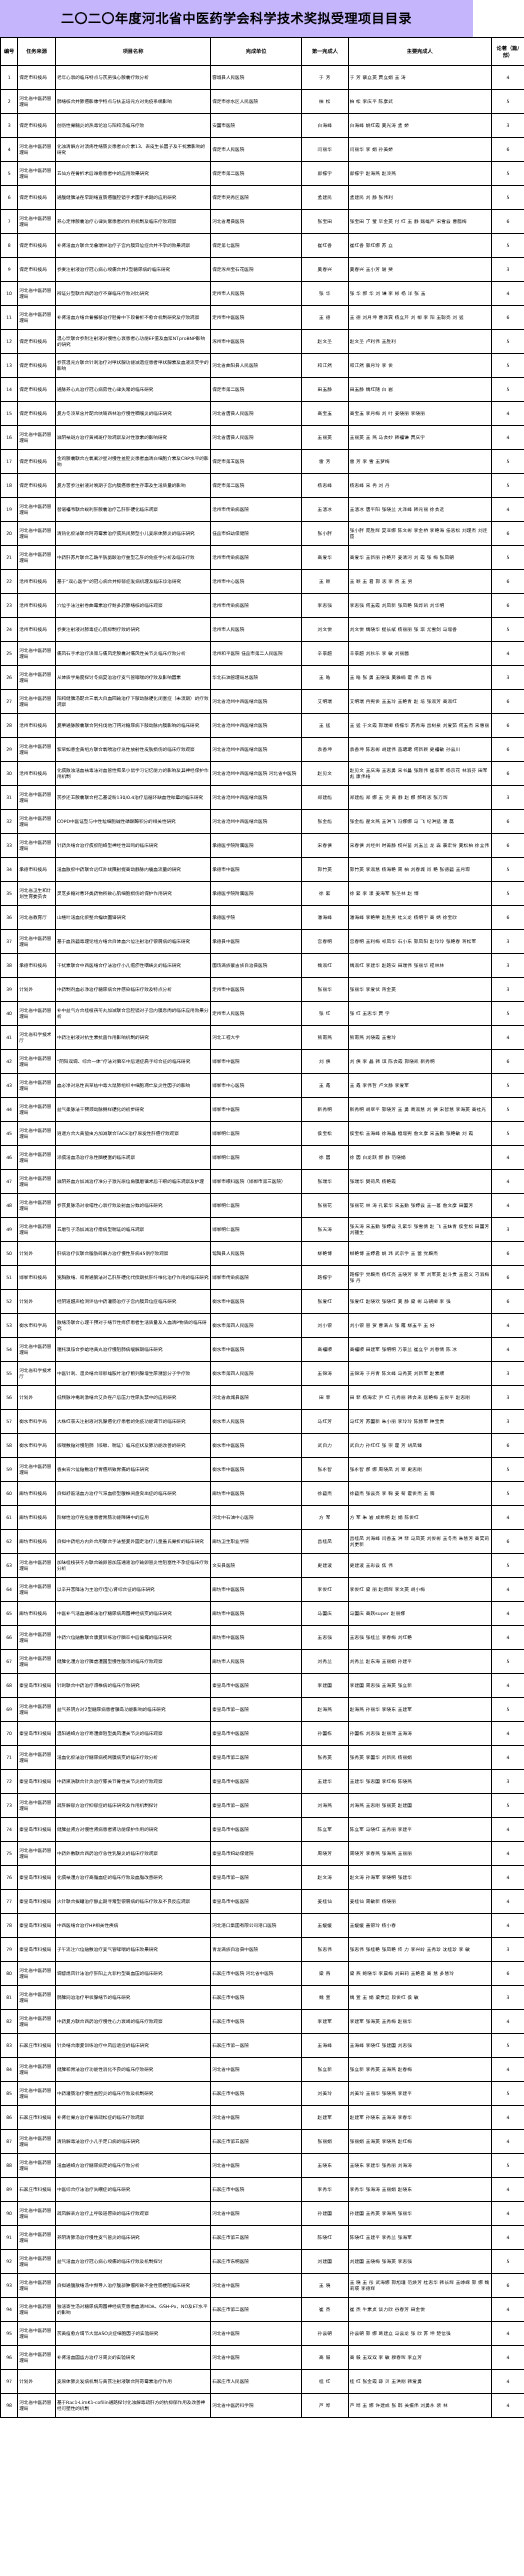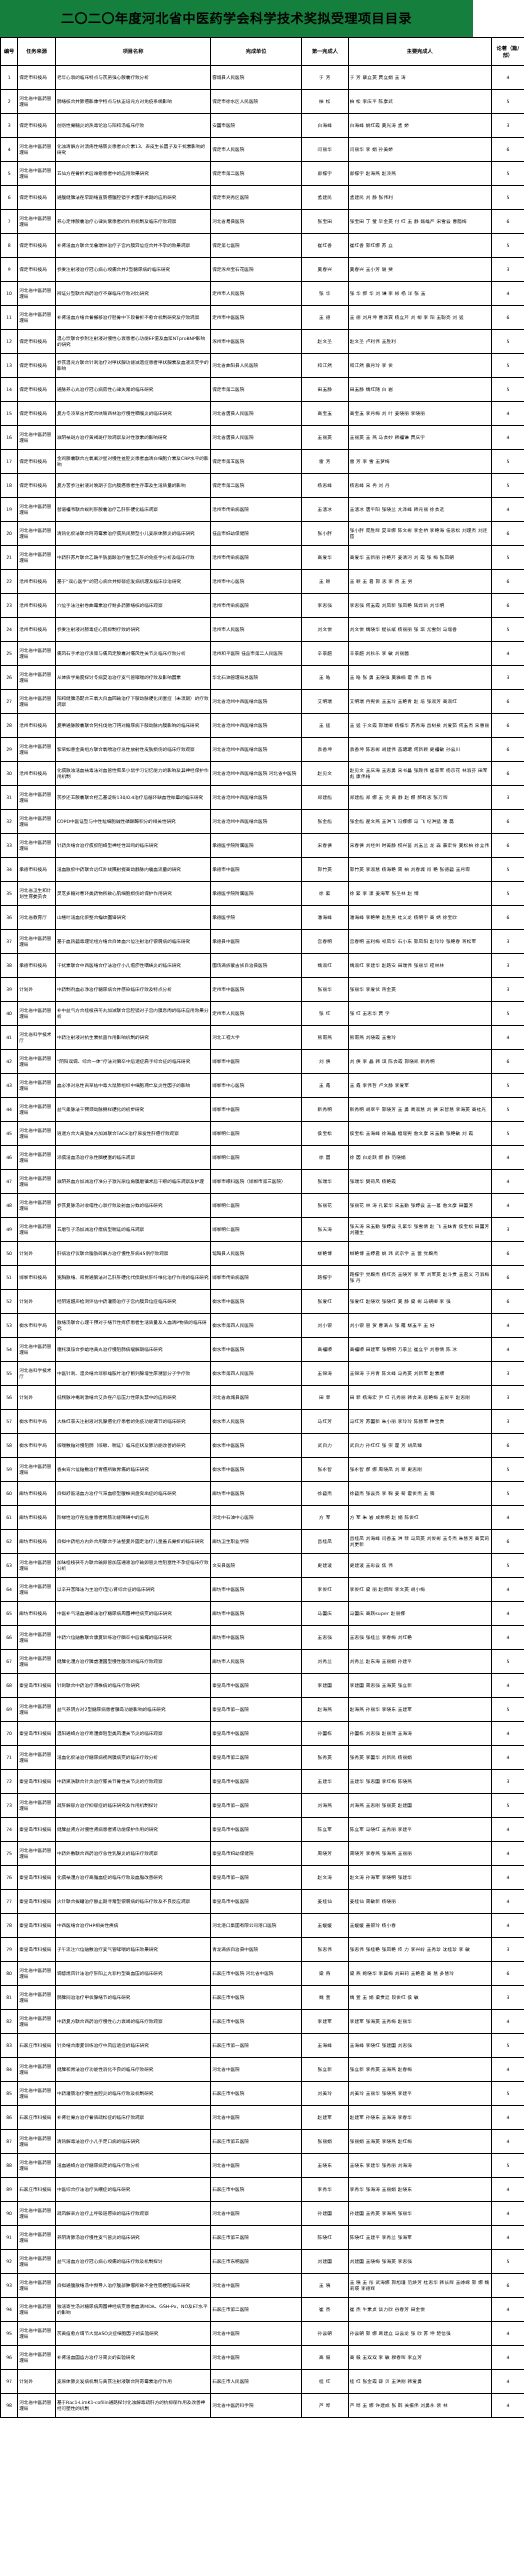--- a/index.html
+++ b/index.html
@@ -11,21 +11,21 @@
   body {
     width: 525px;
     font-family: "DejaVu Sans", "Liberation Sans", sans-serif;
     color: #000000;
     -webkit-font-smoothing: none;
   }
   .page {
     width: 473px;
     box-sizing: border-box;
     padding: 0;
-    background: #15803d;
+    background: #c4b5fd;
   }
   .doc-title {
     text-align: center;
     font-family: "DejaVu Serif", "Liberation Serif", serif;
     font-size: 13px;
     font-weight: bold;
     letter-spacing: 0.5px;
     padding: 11.3px 0 10.3px 0;
     line-height: 1.2;
     color: #000;

